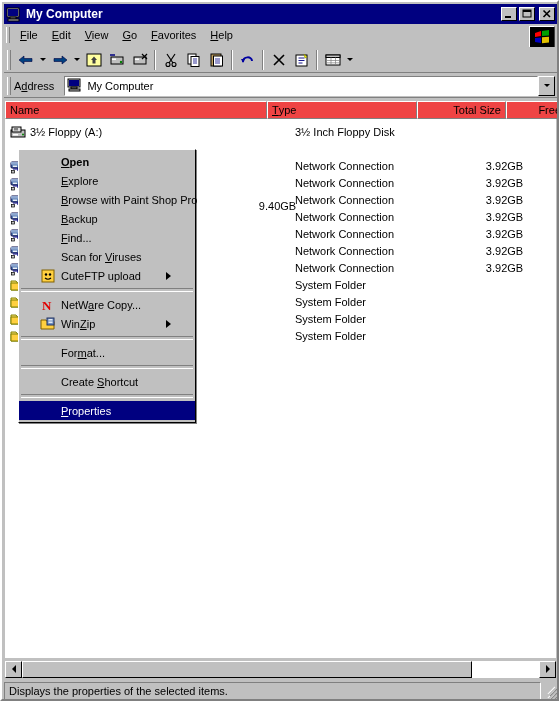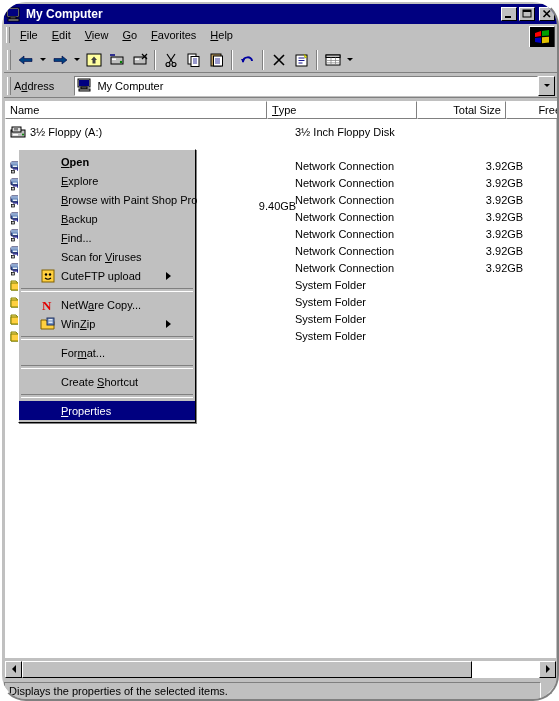--- a/index.html
+++ b/index.html
@@ -16,21 +16,20 @@
     position: relative;
     width: 559px;
     height: 701px;
     background: #c0c0c0;
     border-top: 2px solid #ffffff;
     border-left: 2px solid #ffffff;
     border-right: 2px solid #808080;
     border-bottom: 2px solid #808080;
     box-sizing: border-box;
     overflow: hidden;
-    border-radius: 26px;
   }
 
   
   .titlebar {
     position: absolute;
     left: 2px; top: 2px;
     width: 553px; height: 20px;
     background: #000080;
     display: flex;
     align-items: center;
@@ -164,21 +163,21 @@
   .addressbar .grip {
     width: 4px; height: 18px;
     margin: 0 3px 0 3px;
     border-left: 1px solid #ffffff;
     border-right: 1px solid #808080;
     box-sizing: border-box;
     flex: none;
   }
   .addr-label {
     font-size: 11px;
-    margin-right: 20px;
+    margin-right: 10px;
     white-space: nowrap;
   }
   .addr-field {
     flex: 1;
     height: 20px;
     background: #ffffff;
     border-top: 1px solid #808080;
     border-left: 1px solid #808080;
     border-right: 1px solid #ffffff;
     border-bottom: 1px solid #ffffff;
@@ -211,21 +210,21 @@
   
   .list-head {
     position: absolute;
     left: 3px; top: 99px;
     width: 551px; height: 18px;
     display: flex;
     box-sizing: border-box;
   }
   .col-head {
     height: 18px;
-    background: #ffffff;
+    background: #ef4444;
     border-top: 1px solid #ffffff;
     border-left: 1px solid #ffffff;
     border-right: 1px solid #808080;
     border-bottom: 1px solid #808080;
     box-sizing: border-box;
     font-size: 11px;
     display: flex;
     align-items: center;
     padding: 0 4px;
     overflow: hidden;

